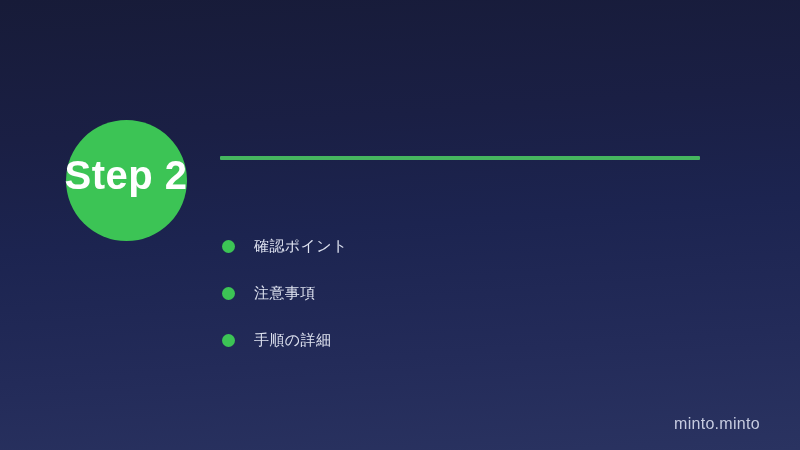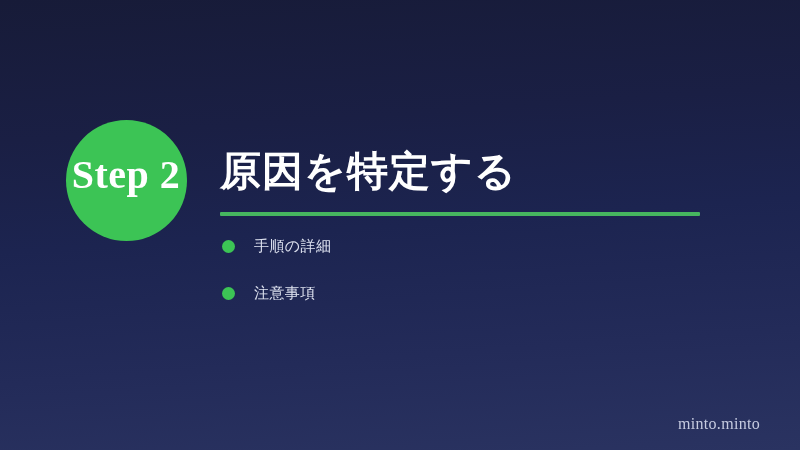--- a/index.html
+++ b/index.html
@@ -5,21 +5,21 @@
   html, body {
     margin: 0;
     padding: 0;
     background: #0d0f22;
   }
   #slide {
     position: relative;
     width: 800px;
     height: 450px;
     overflow: hidden;
-    font-family: Liberation Serif, serif;
+    font-family: Liberation Sans, sans-serif;
     background: linear-gradient(176deg, #171b38 0%, #1a1f44 28%, #1c2450 50%, #232b59 76%, #2a3361 100%);
     -webkit-font-smoothing: antialiased;
   }
 
   
   #step-badge-circle {
     position: absolute;
     left: 66px;
     top: 120px;
     width: 121px;
@@ -109,30 +109,33 @@
 <body>
 
 <div id="slide">
 
   <div id="step-badge">
     <div id="step-badge-circle"></div>
     <div id="step-badge-label">Step 2</div>
   </div>
 
   <div id="title-block">
-    <div id="slide-title">原因を特定する</div>
     <div id="title-divider"></div>
   </div>
 
   <div id="bullet-list">
     <div class="bullet-row">
       <span class="bullet-dot"></span>
-      <span class="bullet-label">手順の詳細</span>
+      <span class="bullet-label">確認ポイント</span>
     </div>
     <div class="bullet-row">
       <span class="bullet-dot"></span>
       <span class="bullet-label">注意事項</span>
+    </div>
+    <div class="bullet-row">
+      <span class="bullet-dot"></span>
+      <span class="bullet-label">手順の詳細</span>
     </div>
   </div>
 
   <div id="footer-brand">minto.minto</div>
 
 </div>
 
 </body></html>

